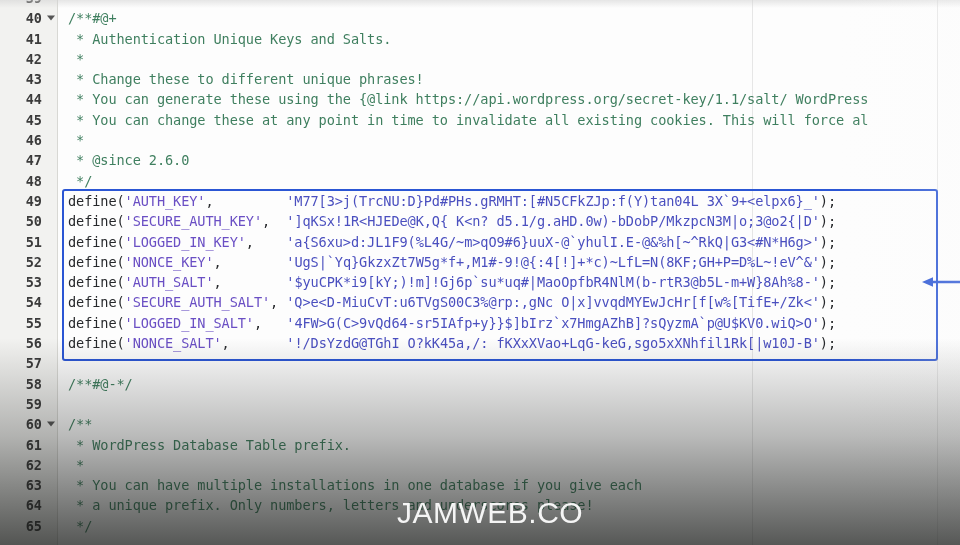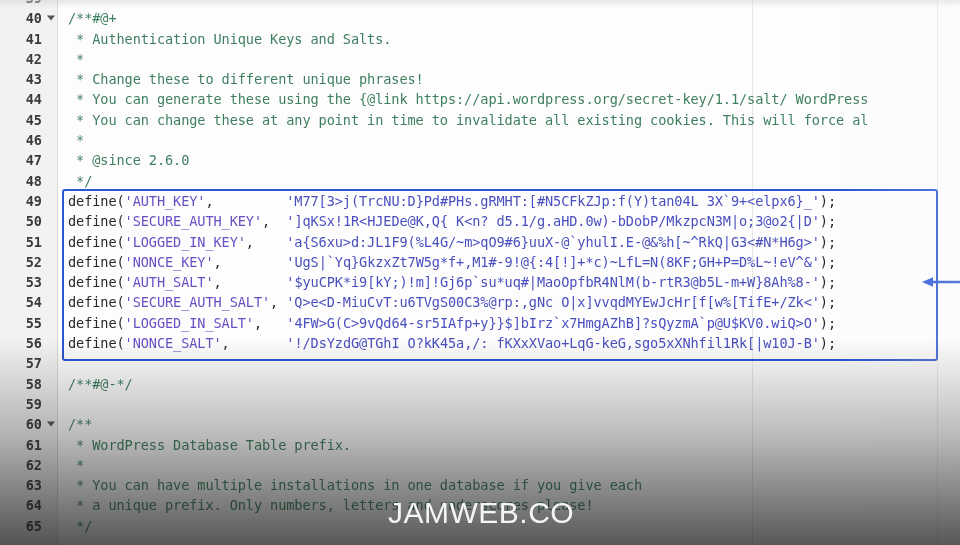--- a/index.html
+++ b/index.html
@@ -103,21 +103,21 @@
   
   .ruler {
     position:absolute; top:0; width:1px; height:545px;
     background:rgba(120,120,120,0.17);
     z-index:2;
   }
 
   
   #watermark {
     position:absolute;
-    left:388px; top:496px;
+    left:397px; top:496px;
     z-index:8;
     font-family:"Liberation Sans","DejaVu Sans",sans-serif;
     font-size:30px;
     letter-spacing:0.5px;
     color:rgba(255,255,255,0.93);
     font-weight:400;
     white-space:nowrap;
     pointer-events:none;
   }
 </style>

